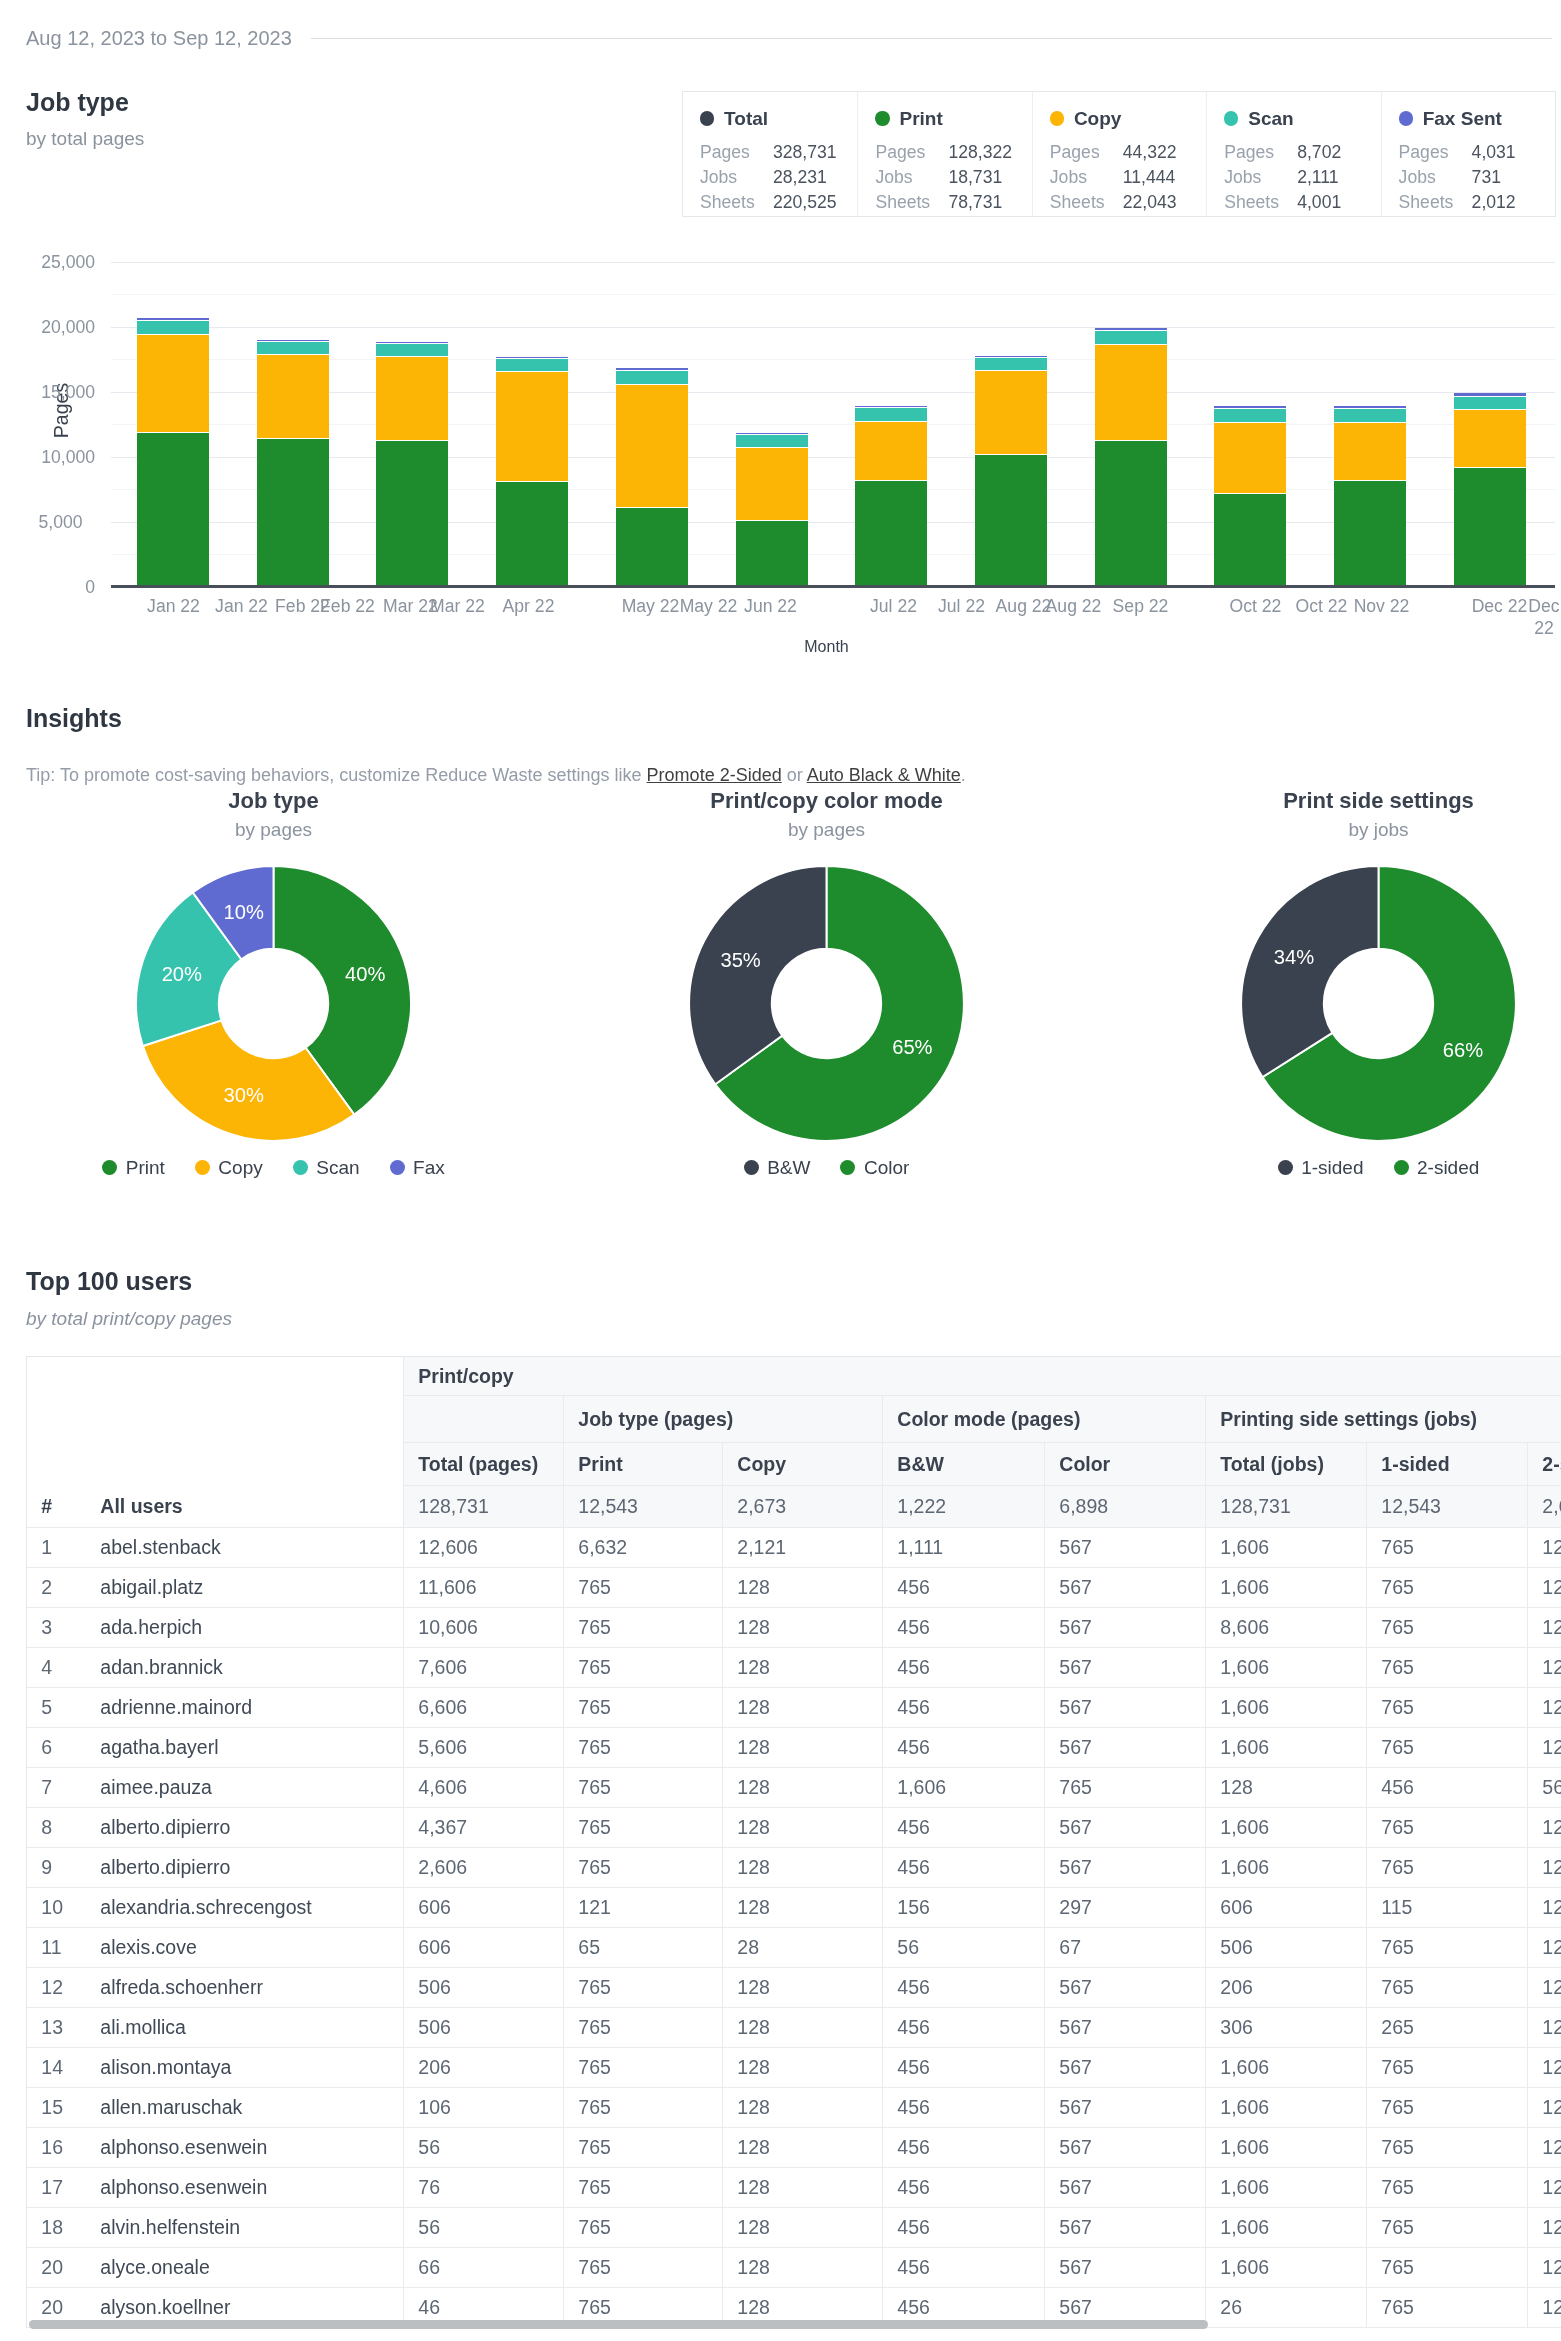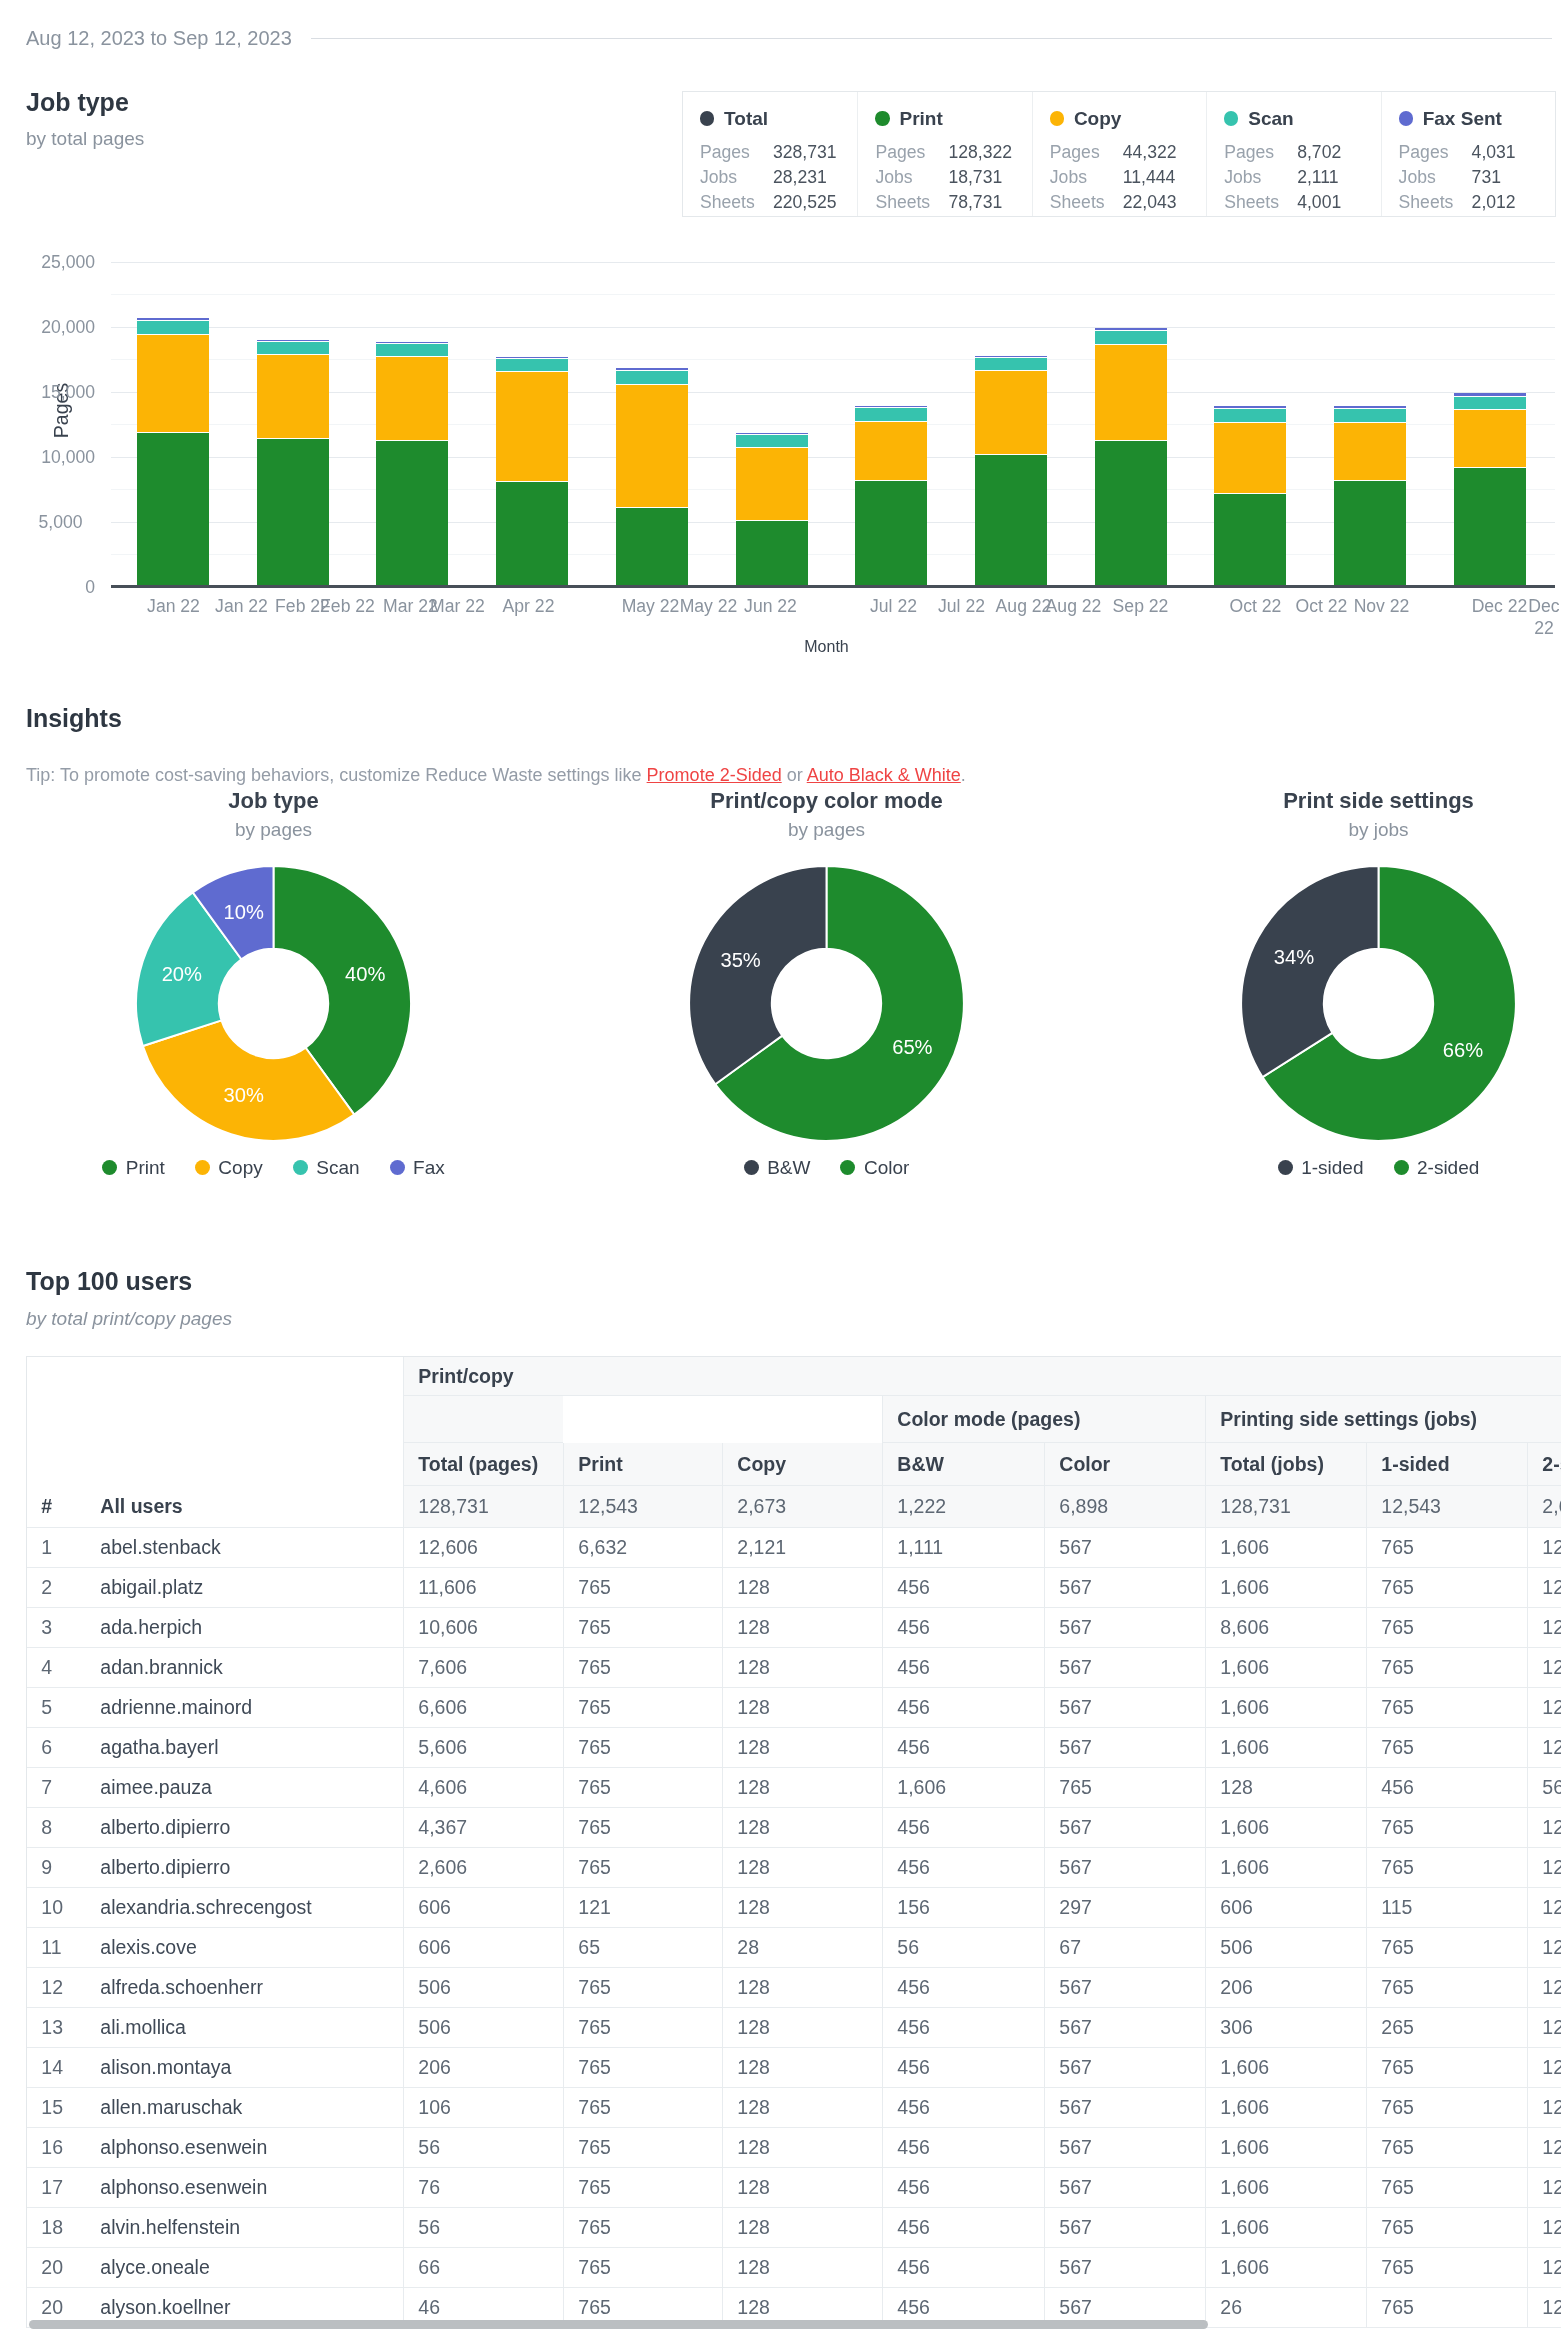--- a/index.html
+++ b/index.html
@@ -34,21 +34,21 @@
   .ytick{position:absolute;left:0;width:69px;text-align:right;font-size:17.6px;color:#8a939e;}
   .ylab{position:absolute;left:-36px;top:144px;width:143px;text-align:center;font-size:19.5px;color:#39424e;transform:rotate(-90deg);}
   .bar{position:absolute;bottom:2.6px;width:72px;display:flex;flex-direction:column;justify-content:flex-end;row-gap:1.3px;}
   .seg{width:100%;}
   .xtick{position:absolute;top:341px;width:81px;margin-left:-40px;text-align:center;font-size:17.6px;color:#8a939e;line-height:21.5px;}
   .xtick.wrap{width:43px;margin-left:-21.5px;}
   .xlab{position:absolute;left:703px;top:383px;width:195px;text-align:center;font-size:16px;color:#39424e;}
 
   
   .tip{position:absolute;left:26px;top:747px;font-size:18px;color:#949ca7;}
-  .tiplink{color:#ef4444;text-decoration:underline;cursor:pointer;}
+  .tiplink{color:#404040;text-decoration:underline;cursor:pointer;}
 
   
   .donut-block{position:absolute;top:788px;width:403px;text-align:center;}
   .d-title{font-size:22px;font-weight:bold;color:#39424e;}
   .d-sub{font-size:19px;color:#8a939e;margin-top:5.2px;}
   .d-svg{margin-top:15.6px;}
   .pct-label{font-size:31px;fill:#ffffff;}
   .d-legend{display:flex;justify-content:center;gap:30px;margin-top:5.2px;}
   .d-li{display:flex;align-items:center;gap:8.5px;font-size:19px;color:#39424e;}
   .d-dot{width:15px;height:15px;border-radius:50%;}
@@ -349,20 +349,21 @@
       </div></div>
 
   <h2 class="sec-title" style="left:26px;top:1267px;">Top 100 users</h2>
   <div class="sec-sub" style="left:26px;top:1308px;font-style:italic;">by total print/copy pages</div>
 
   <div class="table-wrap">
     <div class="tgrid" id="usersGrid">
         <div class="whiteblock"></div>
         <div class="tc grey hd" style="grid-area: 1 / 3 / auto / 11;">Print/copy</div>
         <div class="tc grey" style="grid-area: 2 / 3 / auto / 4;"></div>
+        <div class="tc grey hd" style="grid-area: 2 / 4 / auto / 6;">Job type (pages)</div>
         <div class="tc grey hd" style="grid-area: 2 / 6 / auto / 8;">Color mode (pages)</div>
         <div class="tc grey hd" style="grid-area: 2 / 8 / auto / 11;">Printing side settings (jobs)</div>
         <div class="tc grey hd" style="grid-area: 3 / 3;">Total (pages)</div>
         <div class="tc grey hd" style="grid-area: 3 / 4;">Print</div>
         <div class="tc grey hd" style="grid-area: 3 / 5;">Copy</div>
         <div class="tc grey hd" style="grid-area: 3 / 6;">B&amp;W</div>
         <div class="tc grey hd" style="grid-area: 3 / 7;">Color</div>
         <div class="tc grey hd" style="grid-area: 3 / 8;">Total (jobs)</div>
         <div class="tc grey hd" style="grid-area: 3 / 9;">1-sided</div>
         <div class="tc grey hd" style="grid-area: 3 / 10;">2-sided</div>

